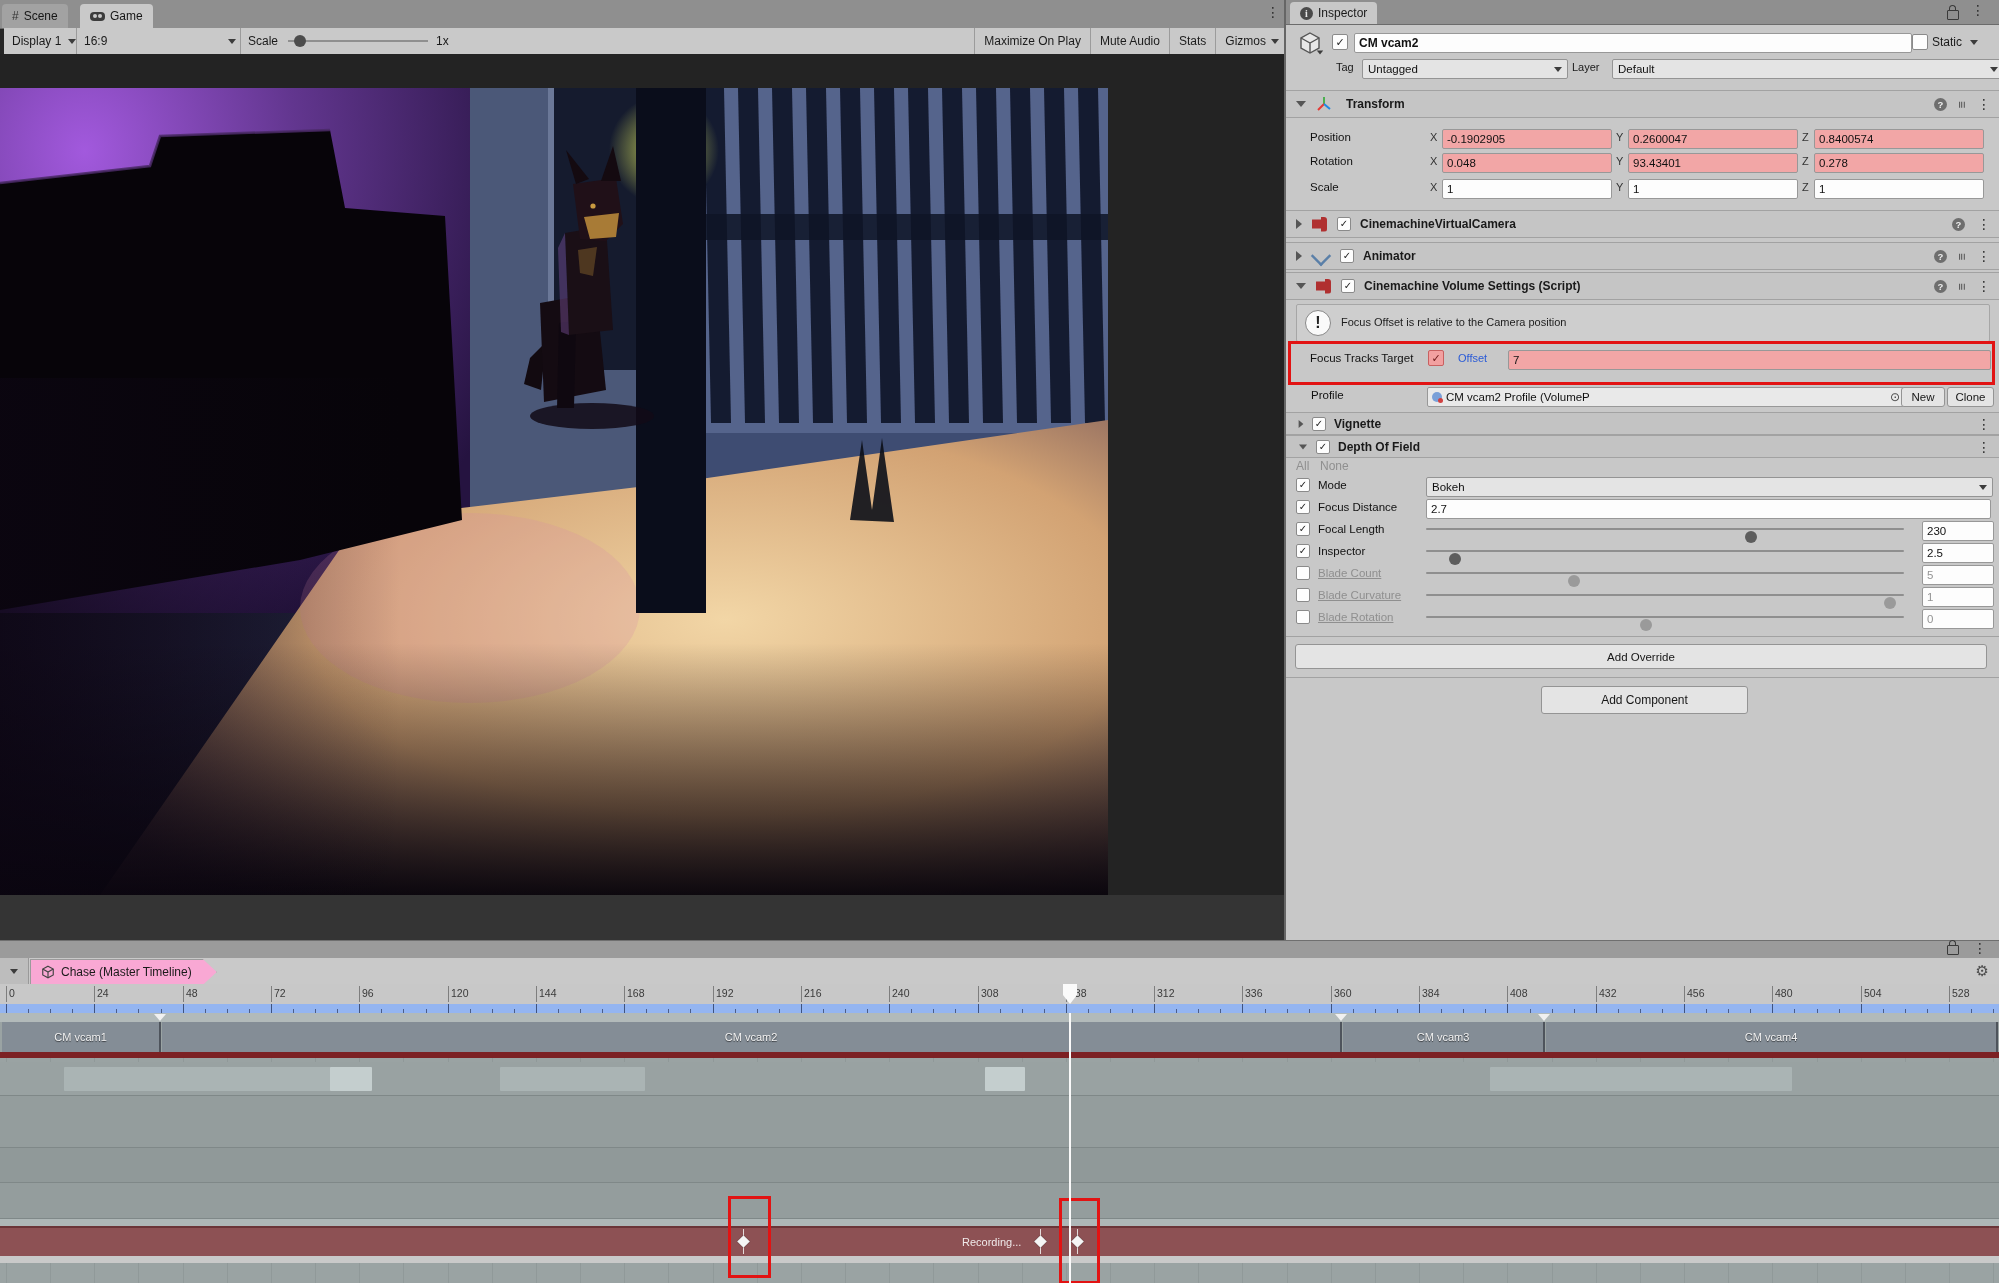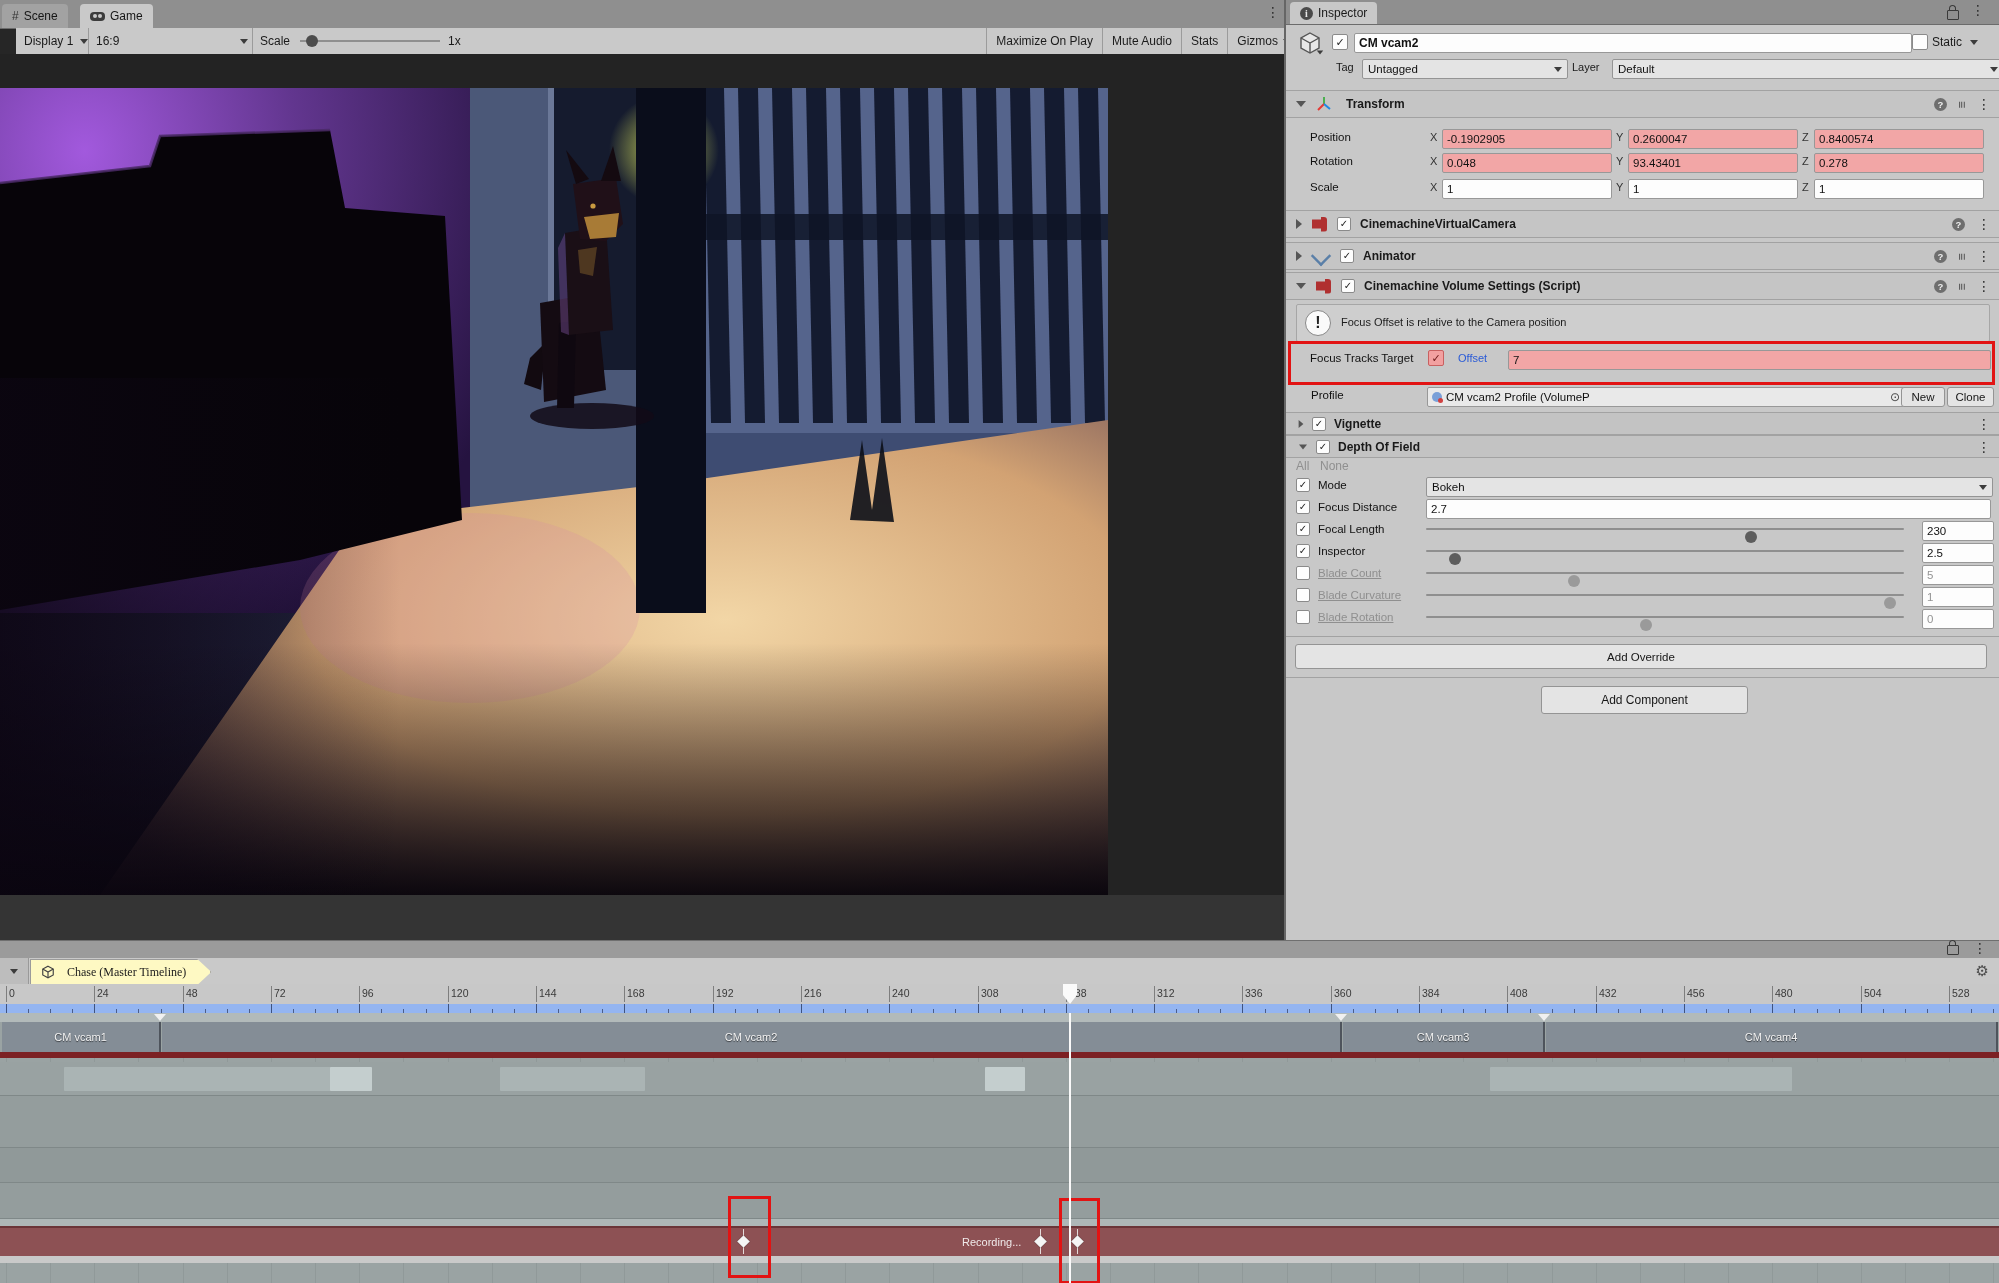--- a/index.html
+++ b/index.html
@@ -13,21 +13,21 @@
   .bold{font-weight:bold;}
   .ctr{display:flex;align-items:center;}
   
   #game{left:0;top:0;width:1284px;height:940px;background:#262626;}
   .tabstrip{left:0;top:0;width:100%;height:28px;background:#8f8f8f;border-bottom:1px solid #6b6b6b;}
   .tab{top:4px;height:24px;border-radius:4px 4px 0 0;display:flex;align-items:center;gap:5px;
        padding:0 10px;font-size:12px;color:#161616;}
   .tab.inactive{background:#a2a2a2;}
   .tab.active{background:#c9c9c9;}
   .kebab{color:#2e2e2e;font-size:14px;letter-spacing:0;line-height:10px;cursor:default;}
-  .toolbar{left:16px;top:28px;width:100%;height:26px;background:#c9c9c9;border-bottom:6px solid #8b5cf6;}
+  .toolbar{left:4px;top:28px;width:100%;height:26px;background:#c9c9c9;border-bottom:6px solid #8b5cf6;}
   .tb-sep{width:1px;height:26px;background:#9b9b9b;position:absolute;top:0;}
   .dd-arrow{display:inline-block;width:0;height:0;border-left:4px solid transparent;
        border-right:4px solid transparent;border-top:5px solid #3c3c3c;}
   .tb-right{position:absolute;right:0;top:0;height:26px;display:flex;}
   .tb-btn{height:26px;display:flex;align-items:center;padding:0 9px;border-left:1px solid #9b9b9b;
        font-size:12px;color:#1c1c1c;gap:5px;}
   #scene-wrap{left:0;top:54px;width:1284px;height:886px;background:#232323;overflow:hidden;}
   #scene-bottom{left:0;top:895px;width:1284px;height:45px;background:#343434;}
   
   #vsplit{left:1284px;top:0;width:2px;height:940px;background:#666;}
@@ -453,21 +453,21 @@
   <div class="abs" id="tl-top">
     <div class="abs" style="right:40px;top:4px;">
         <span class="lock" style="display:block;margin-top:0;"></span>
       </div>
     <div class="abs kebab" style="right:12px;top:2px;">⋮</div>
   </div>
   <div class="abs" id="tl-crumb-row">
     <div class="abs ctr" style="left:0;top:0;width:28px;height:26px;justify-content:center;background:#bdbdbd;border-right:1px solid #999;">
       <span class="dd-arrow"></span>
     </div>
-    <div class="abs ctr" style="left:30px;top:1px;height:24px;padding:0 24px 0 10px;background:#fef9c3;border:1px solid #9b9b9b;clip-path:polygon(0 0,calc(100% - 14px) 0,100% 50%,calc(100% - 14px) 100%,0 100%);gap:12px;font-family:Liberation Serif, serif;">
+    <div class="abs ctr" style="left:30px;top:1px;height:24px;padding:0 24px 0 10px;background:#f9a8d4;border:1px solid #9b9b9b;clip-path:polygon(0 0,calc(100% - 14px) 0,100% 50%,calc(100% - 14px) 100%,0 100%);gap:6px;">
       <svg width="14" height="14" viewBox="0 0 24 24">
         <path d="M12 2 L21 7 L21 17 L12 22 L3 17 L3 7 Z" fill="none" stroke="#444" stroke-width="2"></path>
         <path d="M3 7 L12 12 L21 7 M12 12 L12 22" stroke="#444" stroke-width="2" fill="none"></path>
       </svg>
       <span class="txt">Chase (Master Timeline)</span>
     </div>
     <span class="abs gear" style="right:10px;top:4px;">⚙</span>
   </div>
 
   <div class="abs" id="tl-ruler">

